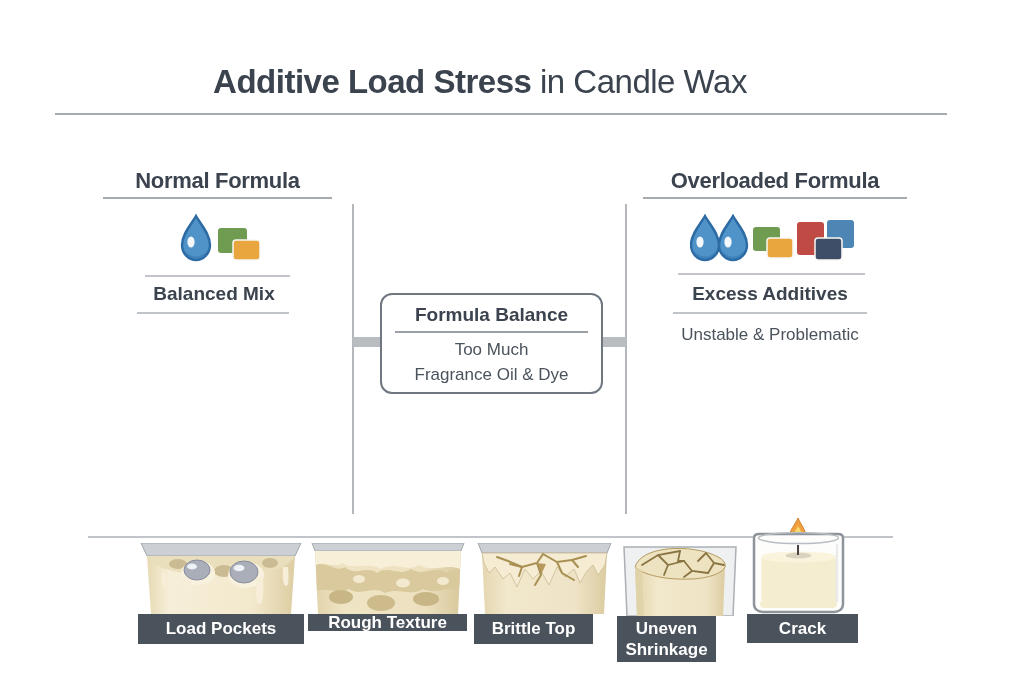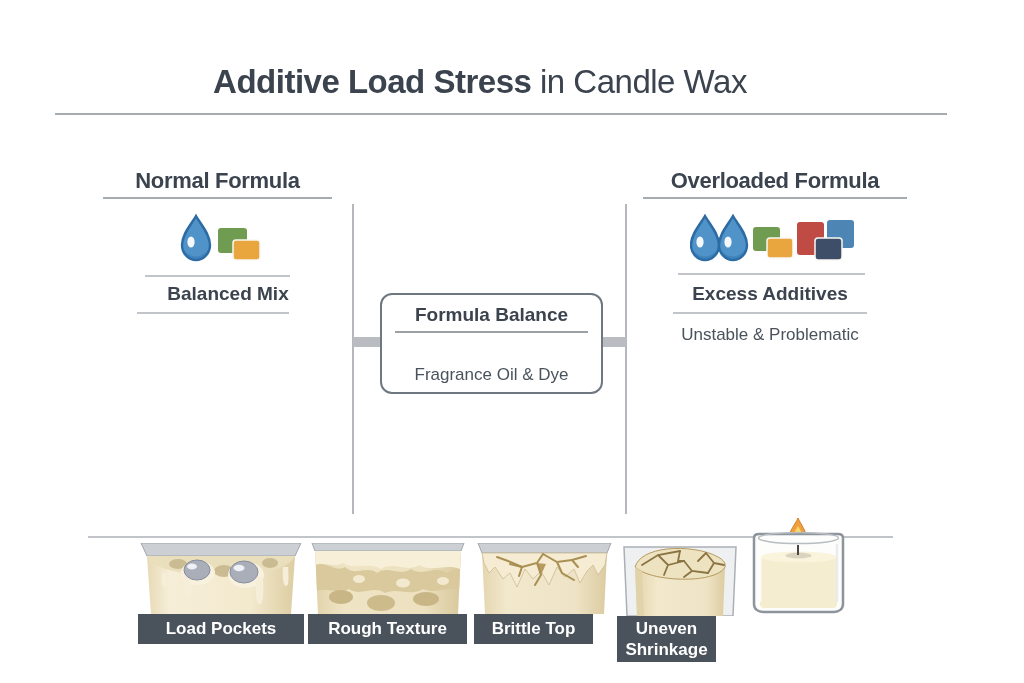--- a/index.html
+++ b/index.html
@@ -54,32 +54,33 @@
     <g transform="translate(1,2)">
       <path d="M15,1 C19.5,9 29,19 29,30 C29,38.5 22.5,45 15,45 C7.5,45 1,38.5 1,30 C1,19 10.5,9 15,1 Z" style="fill:var(--drop_blue,#4f93c9);stroke:var(--drop_outline,#2c6ba4)" stroke-width="2.4"></path>
       <path d="M1,30 C1,38.5 7.5,45 15,45 C22.5,45 29,38.5 29,30 C29,34.5 22.5,41.5 15,41.5 C7.5,41.5 1,34.5 1,30 Z" fill="#2e72ab" opacity="0.45"></path>
       <ellipse cx="10" cy="27" rx="3.6" ry="5.6" fill="#f4f8fb"></ellipse>
     </g>
     <rect x="38" y="15" width="29" height="25" rx="3" style="fill:var(--dye_green,#6f9c50)"></rect>
     <rect x="53" y="27" width="27" height="20" rx="3" style="fill:var(--dye_orange,#e9a63f)" stroke="#f9f8f4" stroke-width="1.5"></rect>
   </svg>
 
   <div class="hline soft" style="left:145px;top:254px;width:145px;"></div>
-  <div class="caption" style="left:148px;top:259px;width:160px;">Balanced Mix</div>
+  <div class="caption" style="left:134px;top:259px;width:160px;">Balanced Mix</div>
   <div class="hline soft" style="left:137px;top:291px;width:152px;"></div>
 
   <div class="vline" style="left:352px;top:183px;height:310px;"></div>
   <div class="vline" style="left:625px;top:183px;height:310px;"></div>
 
   <div class="connector" style="left:353px;width:28px;"></div>
   <div class="connector" style="left:602px;width:24px;"></div>
 
   <div class="center-box">
     <div class="bh">Formula Balance</div>
     <div class="bd"></div>
+    <div class="l1">Too Much</div>
     <div class="l2">Fragrance Oil &amp; Dye</div>
   </div>
 
   <div class="col-heading" style="left:643px;top:146px;width:264px;">Overloaded Formula</div>
   <div class="hline" style="left:643px;top:176px;width:264px;"></div>
 
   <svg class="icon-svg" style="left:690px;top:193px;" width="166" height="48" viewBox="0 0 166 48">
     <g transform="translate(0,1)">
       <path d="M15,1 C19.5,9 29,19 29,30 C29,38.5 22.5,45 15,45 C7.5,45 1,38.5 1,30 C1,19 10.5,9 15,1 Z" style="fill:var(--drop_blue,#4f93c9);stroke:var(--drop_outline,#2c6ba4)" stroke-width="2.4"></path>
       <path d="M1,30 C1,38.5 7.5,45 15,45 C22.5,45 29,38.5 29,30 C29,34.5 22.5,41.5 15,41.5 C7.5,41.5 1,34.5 1,30 Z" fill="#2e72ab" opacity="0.45"></path>
@@ -145,21 +146,21 @@
     <path d="M4,8 H150 L147,71 H7 Z" fill="url(#wax2)"></path>
     <path d="M4,8 H150 L149,26 C135,20 120,30 108,22 C96,30 84,18 70,26 C58,18 44,28 32,20 C22,26 12,18 5,22 Z" fill="#f7efd8"></path>
     <path d="M5,22 C16,18 24,30 34,24 C44,34 56,22 66,30 C78,22 88,34 100,26 C112,34 124,22 136,30 C142,26 146,28 149,26 L148,48 C136,42 126,52 112,46 C100,54 88,44 74,50 C62,42 50,54 38,46 C28,52 16,44 6,48 Z" fill="#d9c99c"></path>
     <ellipse cx="30" cy="54" rx="12" ry="7" fill="#c8b686"></ellipse>
     <ellipse cx="70" cy="60" rx="14" ry="8" fill="#cdbb8c"></ellipse>
     <ellipse cx="115" cy="56" rx="13" ry="7" fill="#c8b686"></ellipse>
     <ellipse cx="48" cy="36" rx="6" ry="4" fill="#f2e9cf"></ellipse>
     <ellipse cx="92" cy="40" rx="7" ry="4.5" fill="#f2e9cf"></ellipse>
     <ellipse cx="132" cy="38" rx="6" ry="4" fill="#f2e9cf"></ellipse>
   </svg>
-  <div class="defect-label" style="left:308px;top:593px;width:159px;height:30px;">Rough Texture</div>
+  <div class="defect-label" style="left:308px;top:593px;width:159px;height:17px;">Rough Texture</div>
 
   <svg class="candle-svg" style="left:477px;top:522px;" width="135" height="71" viewBox="0 0 135 71">
     <defs>
       <linearGradient id="wax3" x1="0" y1="0" x2="1" y2="0">
         <stop offset="0" stop-color="#e4d6b0"></stop>
           <stop offset="0.2" stop-color="#f2e8cc"></stop>
         <stop offset="0.75" stop-color="#eee3c6"></stop>
           <stop offset="1" stop-color="#dbcba0"></stop>
       </linearGradient>
     </defs>
@@ -205,14 +206,15 @@
     </g>
     <path d="M4,21 C4,18 6,17 9,17 H88 C91,17 93,18 93,21 V87 C93,92 89,95 84,95 H13 C8,95 4,92 4,87 Z" fill="#fdfdfb" stroke="#8d949b" stroke-width="2.5"></path>
     <ellipse cx="48.5" cy="21" rx="40" ry="5.5" fill="none" stroke="#b8bdc2" stroke-width="1.5"></ellipse>
     <path d="M10,40 H87 V87 C87,90 85,91 82,91 H15 C12,91 10,90 10,87 Z" fill="#f5edd0"></path>
     <ellipse cx="48.5" cy="40" rx="38.5" ry="5.5" fill="#faf4dd"></ellipse>
     <ellipse cx="48.5" cy="38.5" rx="13" ry="3" fill="#d9d3c0"></ellipse>
     <line x1="48" y1="28" x2="48" y2="38" stroke="#4a4440" stroke-width="2"></line>
     <path d="M10,27 V85" stroke="#ffffff" stroke-width="3" opacity="0.8"></path>
     <path d="M87,27 V85" stroke="#e8eaec" stroke-width="2.5" opacity="0.9"></path>
   </svg>
+  <div class="defect-label" style="left:747px;top:593px;width:111px;height:29px;">Crack</div>
 
 </div>
 
 </body></html>

